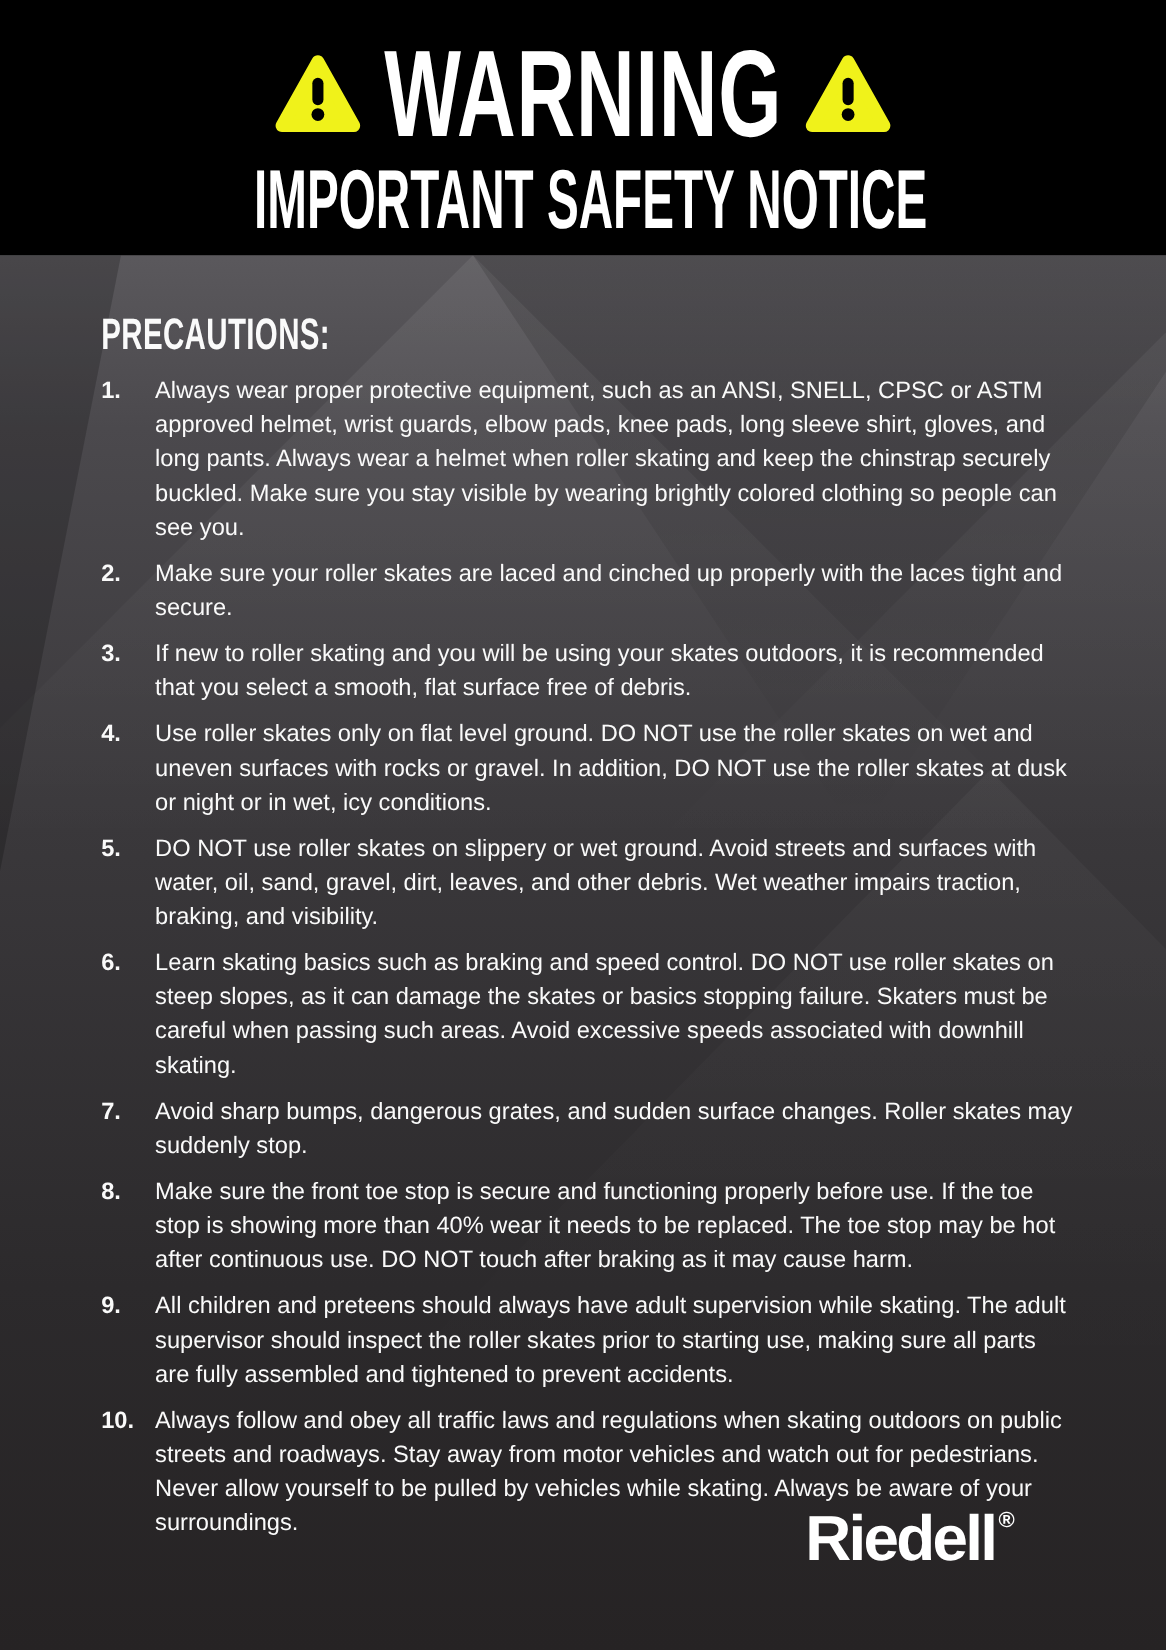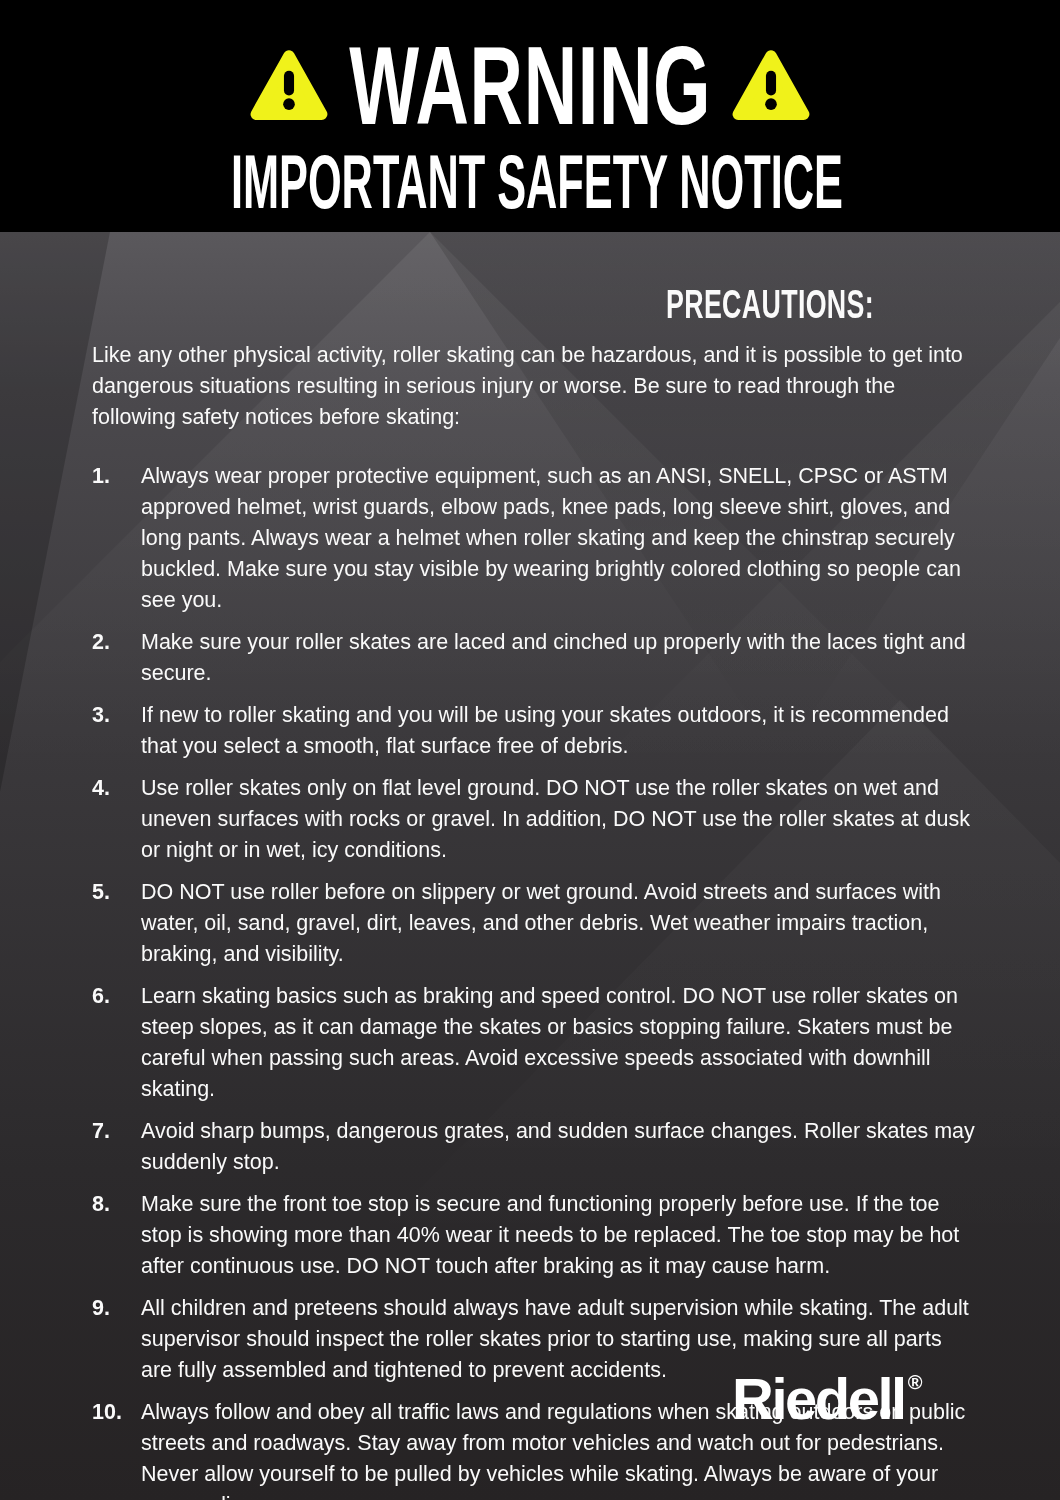--- a/index.html
+++ b/index.html
@@ -44,21 +44,21 @@
     transform:scaleX(0.66);
   }
   .subtitle-row { margin-top:7px; width:100%; text-align:center; }
   .subtitle {
     display:inline-block; font-size:76px; line-height:1; font-weight:700; color:#fff;
     white-space:nowrap; transform:scaleX(0.57);
   }
 
   
   .content { position:absolute; left:92px; right:84px; top:232px; z-index:2; color:#fafafa; }
-  .heading { margin:52px 0 16px; line-height:40px; height:40px;text-align:right; }
+  .heading { margin:52px 0 16px; line-height:40px; height:40px; }
   .heading span {
     display:inline-block; font-size:40px; font-weight:700; white-space:nowrap;
     transform:scaleX(0.67); transform-origin:left center; letter-spacing:0.5px;
   }
   .intro { font-size:21.5px; line-height:31px; margin:0 0 28px; }
   ol.plist { list-style:none; margin:0; padding:0; }
   ol.plist li { display:flex; margin-bottom:11px; font-size:21.5px; line-height:31px; }
   ol.plist .num { flex:0 0 34px; font-weight:700; }
   ol.plist .txt { flex:1;margin-left:15px; }
 
@@ -99,42 +99,41 @@
     </div>
     <div class="subtitle-row">
       <span class="subtitle">IMPORTANT SAFETY NOTICE</span>
     </div>
   </div>
 
   <div class="content">
     <div class="heading">
       <span>PRECAUTIONS:</span>
     </div>
-    <p class="intro">Like any other physical activity, roller skating can be hazardous, and it is possible to get into dangerous situations resulting in serious injury or worse. Be sure to read through the following safety notices before skating:</p>
 
     <ol class="plist">
       <li>
         <span class="num">1.</span>
         <span class="txt">Always wear proper protective equipment, such as an ANSI, SNELL, CPSC or ASTM approved helmet, wrist guards, elbow pads, knee pads, long sleeve shirt, gloves, and long pants. Always wear a helmet when roller skating and keep the chinstrap securely buckled. Make sure you stay visible by wearing brightly colored clothing so people can see you.</span>
       </li>
       <li>
         <span class="num">2.</span>
         <span class="txt">Make sure your roller skates are laced and cinched up properly with the laces tight and secure.</span>
       </li>
       <li>
         <span class="num">3.</span>
         <span class="txt">If new to roller skating and you will be using your skates outdoors, it is recommended that you select a smooth, flat surface free of debris.</span>
       </li>
       <li>
         <span class="num">4.</span>
         <span class="txt">Use roller skates only on flat level ground. DO NOT use the roller skates on wet and uneven surfaces with rocks or gravel. In addition, DO NOT use the roller skates at dusk or night or in wet, icy conditions.</span>
       </li>
       <li>
         <span class="num">5.</span>
-        <span class="txt">DO NOT use roller before on slippery or wet ground. Avoid streets and surfaces with water, oil, sand, gravel, dirt, leaves, and other debris. Wet weather impairs traction, braking, and visibility.</span>
+        <span class="txt">DO NOT use roller skates on slippery or wet ground. Avoid streets and surfaces with water, oil, sand, gravel, dirt, leaves, and other debris. Wet weather impairs traction, braking, and visibility.</span>
       </li>
       <li>
         <span class="num">6.</span>
         <span class="txt">Learn skating basics such as braking and speed control. DO NOT use roller skates on steep slopes, as it can damage the skates or basics stopping failure. Skaters must be careful when passing such areas. Avoid excessive speeds associated with downhill skating.</span>
       </li>
       <li>
         <span class="num">7.</span>
         <span class="txt">Avoid sharp bumps, dangerous grates, and sudden surface changes. Roller skates may suddenly stop.</span>
       </li>
       <li>

